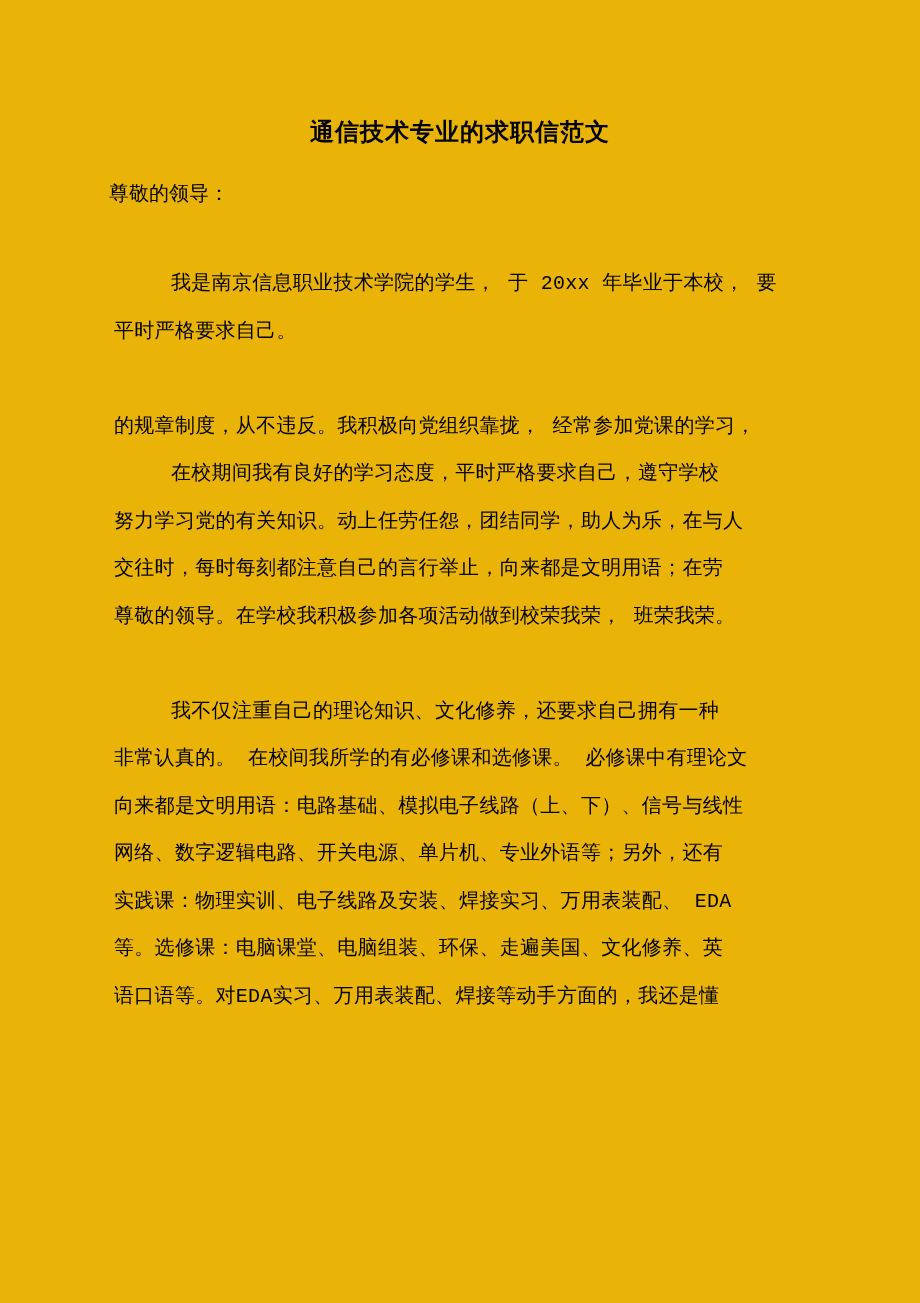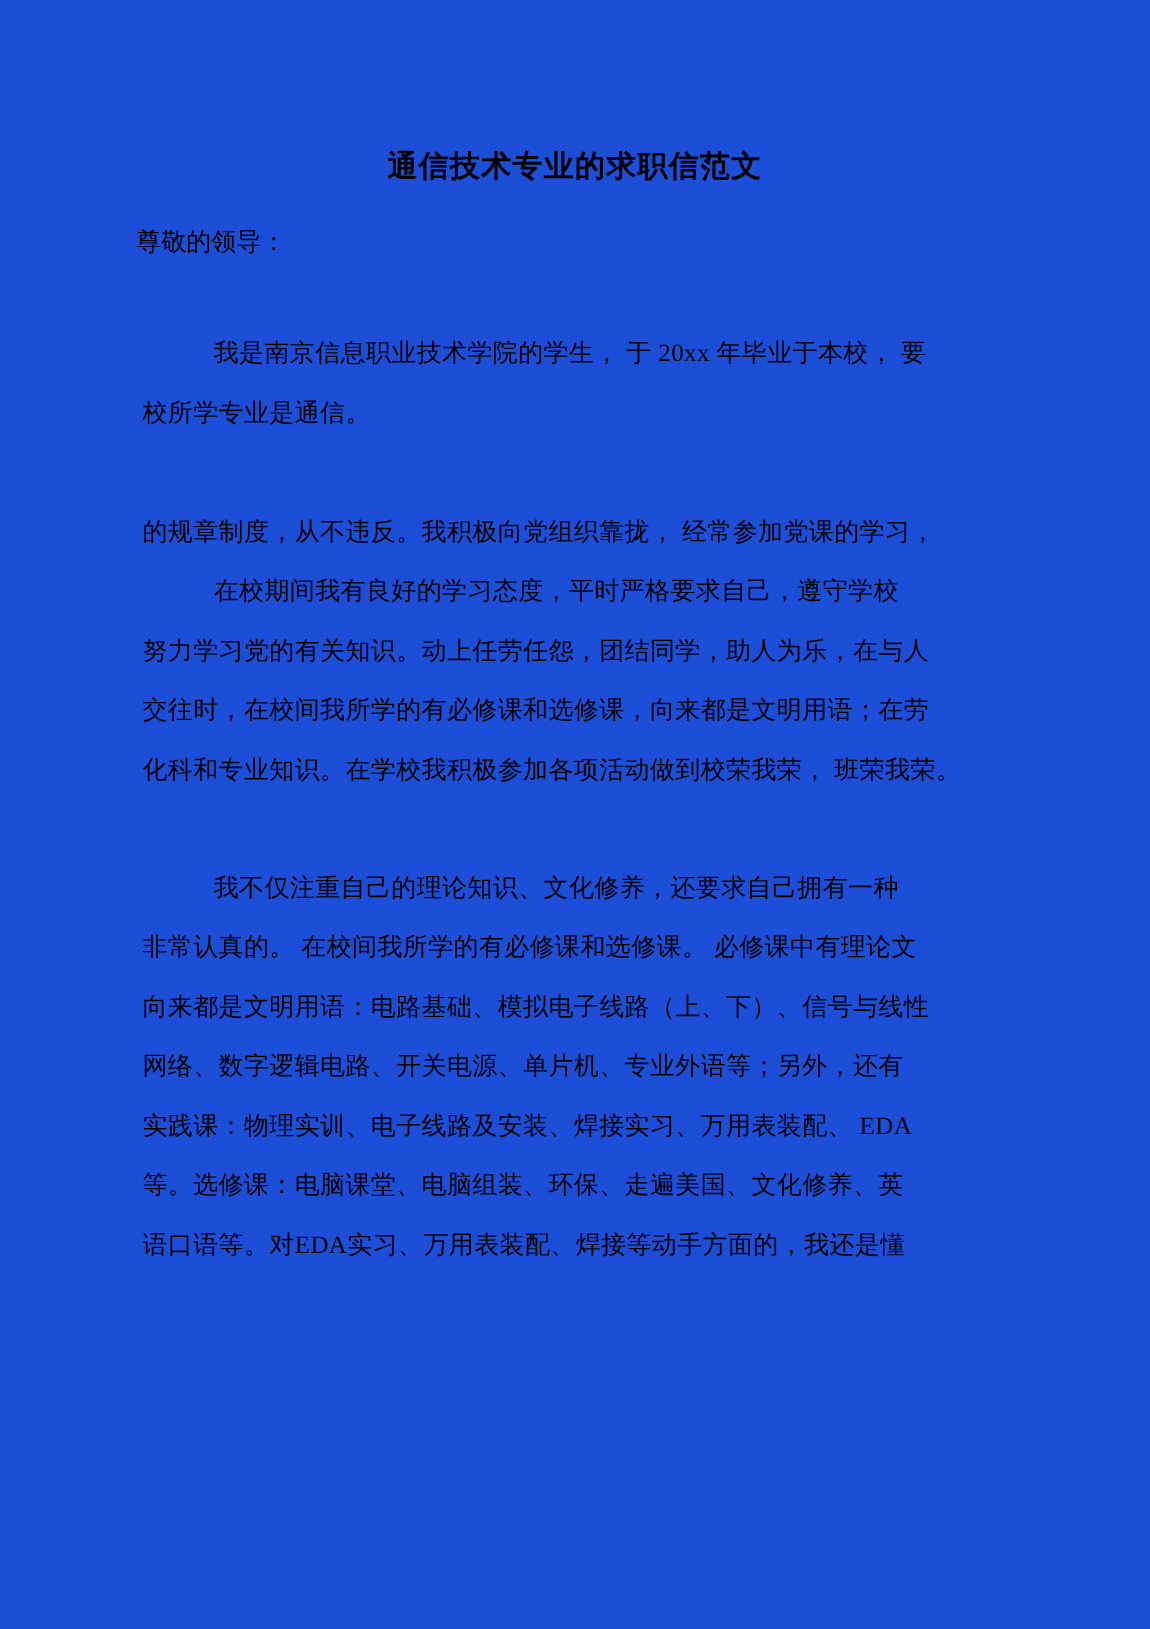--- a/index.html
+++ b/index.html
@@ -4,23 +4,23 @@
 <style>
   html, body {
     margin: 0;
     padding: 0;
     background: #ffffff;
   }
   .page {
     position: relative;
     width: 920px;
     height: 1303px;
-    background: #1d4ed8;
+    background: #eab308;
     color: #000000;
-    font-family: Liberation Serif, serif;
+    font-family: Liberation Mono, monospace;
     overflow: hidden;
     box-sizing: border-box;
     padding-top: 119px;
   }
   .doc-title {
     text-align: center;
     font-size: 24px;
     font-weight: bold;
     line-height: 30px;
     letter-spacing: 1px;
@@ -58,29 +58,29 @@
 <body>
 
 <div class="page">
   <div class="doc-title">通信技术专业的求职信范文</div>
 
   <div class="salutation">尊敬的领导：</div>
 
   <div class="doc-body">
       <div class="paragraph">
         <div class="line first">我是南京信息职业技术学院的学生， 于 20xx 年毕业于本校， 要</div>
-        <div class="line">校所学专业是通信。</div>
+        <div class="line">平时严格要求自己。</div>
       </div>
       <div class="blank-line"></div>
       <div class="paragraph">
         <div class="line">的规章制度，从不违反。我积极向党组织靠拢， 经常参加党课的学习，</div>
         <div class="line first">在校期间我有良好的学习态度，平时严格要求自己，遵守学校</div>
         <div class="line">努力学习党的有关知识。动上任劳任怨，团结同学，助人为乐，在与人</div>
-        <div class="line">交往时，在校间我所学的有必修课和选修课，向来都是文明用语；在劳</div>
-        <div class="line">化科和专业知识。在学校我积极参加各项活动做到校荣我荣， 班荣我荣。</div>
+        <div class="line">交往时，每时每刻都注意自己的言行举止，向来都是文明用语；在劳</div>
+        <div class="line">尊敬的领导。在学校我积极参加各项活动做到校荣我荣， 班荣我荣。</div>
       </div>
       <div class="blank-line"></div>
       <div class="paragraph">
         <div class="line first">我不仅注重自己的理论知识、文化修养，还要求自己拥有一种</div>
         <div class="line">非常认真的。 在校间我所学的有必修课和选修课。 必修课中有理论文</div>
         <div class="line">向来都是文明用语：电路基础、模拟电子线路（上、下）、信号与线性</div>
         <div class="line">网络、数字逻辑电路、开关电源、单片机、专业外语等；另外，还有</div>
         <div class="line">实践课：物理实训、电子线路及安装、焊接实习、万用表装配、 EDA</div>
         <div class="line">等。选修课：电脑课堂、电脑组装、环保、走遍美国、文化修养、英</div>
         <div class="line">语口语等。对EDA实习、万用表装配、焊接等动手方面的，我还是懂</div>

